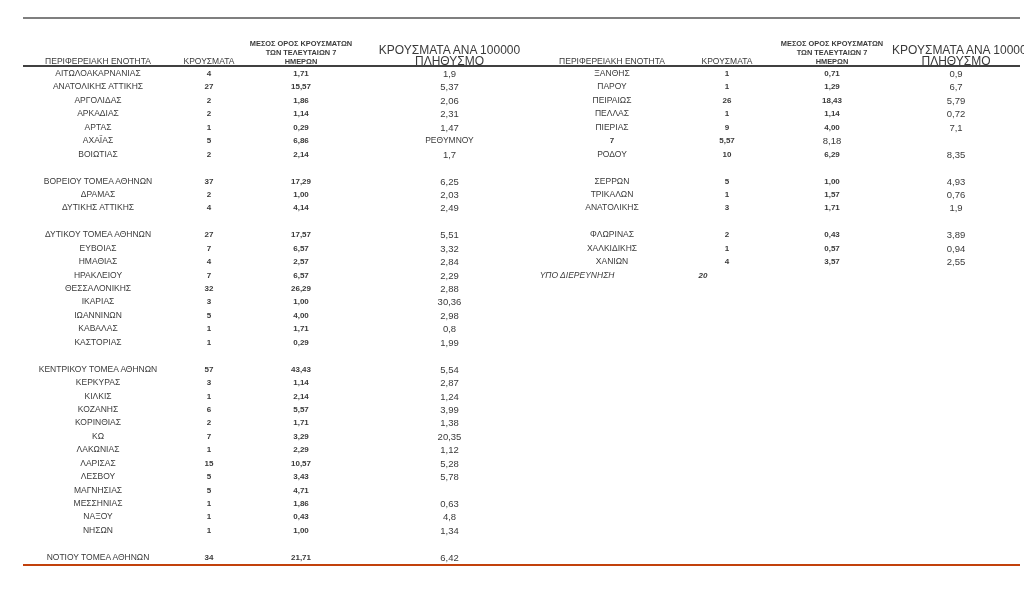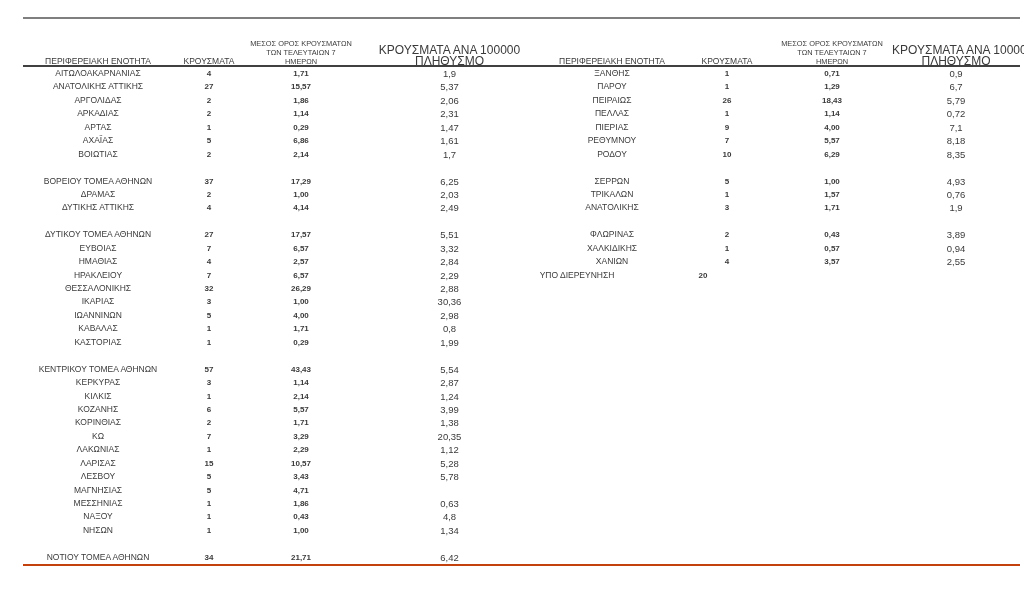--- a/index.html
+++ b/index.html
@@ -23,33 +23,33 @@
   }
   .header-row {
     height: 45px;
     align-items: end;
     border-bottom: 2px solid #404040;
     text-align: center;
     padding-bottom: 1px;
   }
   .hc { white-space: nowrap; }
   .h-region, .h-cases { font-size: 8.5px; line-height: 10px; }
-  .h-avg { font-size: 7.4px; font-weight: 400; line-height: 9px; margin-top: 20px; }
+  .h-avg { font-size: 7.4px; font-weight: 700; line-height: 9px; margin-top: 20px; }
   .h-per { font-size: 12px; line-height: 10.5px; }
   .tbody { border-bottom: 2px solid #c2410c; }
   .brow {
     height: 13.45px;
     align-items: center;
     text-align: center;
   }
   .bc { white-space: nowrap; line-height: 13.45px; }
   .c-region { font-size: 8.5px; }
   .c-cases, .c-avg { font-size: 8px; font-weight: 700; }
   .c-per { font-size: 9.5px; }
-  .it { }
+  .it { font-style: italic; }
   .it.c-region { transform: translateX(-35px); }
   .it.c-cases { transform: translateX(-24px); text-align: center; }
 </style>
 </head>
 <body>
 
 <div class="table-wrap">
   <div class="grid8 header-row">
     <div class="hc h-region">ΠΕΡΙΦΕΡΕΙΑΚΗ ΕΝΟΤΗΤΑ</div>
     <div class="hc h-cases">ΚΡΟΥΣΜΑΤΑ</div>
@@ -122,21 +122,20 @@
         <div class="bc c-per">1,47</div>
         <div class="bc c-region">ΠΙΕΡΙΑΣ</div>
         <div class="bc c-cases">9</div>
         <div class="bc c-avg">4,00</div>
         <div class="bc c-per">7,1</div>
       </div>
       <div class="grid8 brow">
         <div class="bc c-region">ΑΧΑΪΑΣ</div>
         <div class="bc c-cases">5</div>
         <div class="bc c-avg">6,86</div>
-        <div class="bc c-per">1,61</div>
         <div class="bc c-region">ΡΕΘΥΜΝΟΥ</div>
         <div class="bc c-cases">7</div>
         <div class="bc c-avg">5,57</div>
         <div class="bc c-per">8,18</div>
       </div>
       <div class="grid8 brow">
         <div class="bc c-region">ΒΟΙΩΤΙΑΣ</div>
         <div class="bc c-cases">2</div>
         <div class="bc c-avg">2,14</div>
         <div class="bc c-per">1,7</div>

